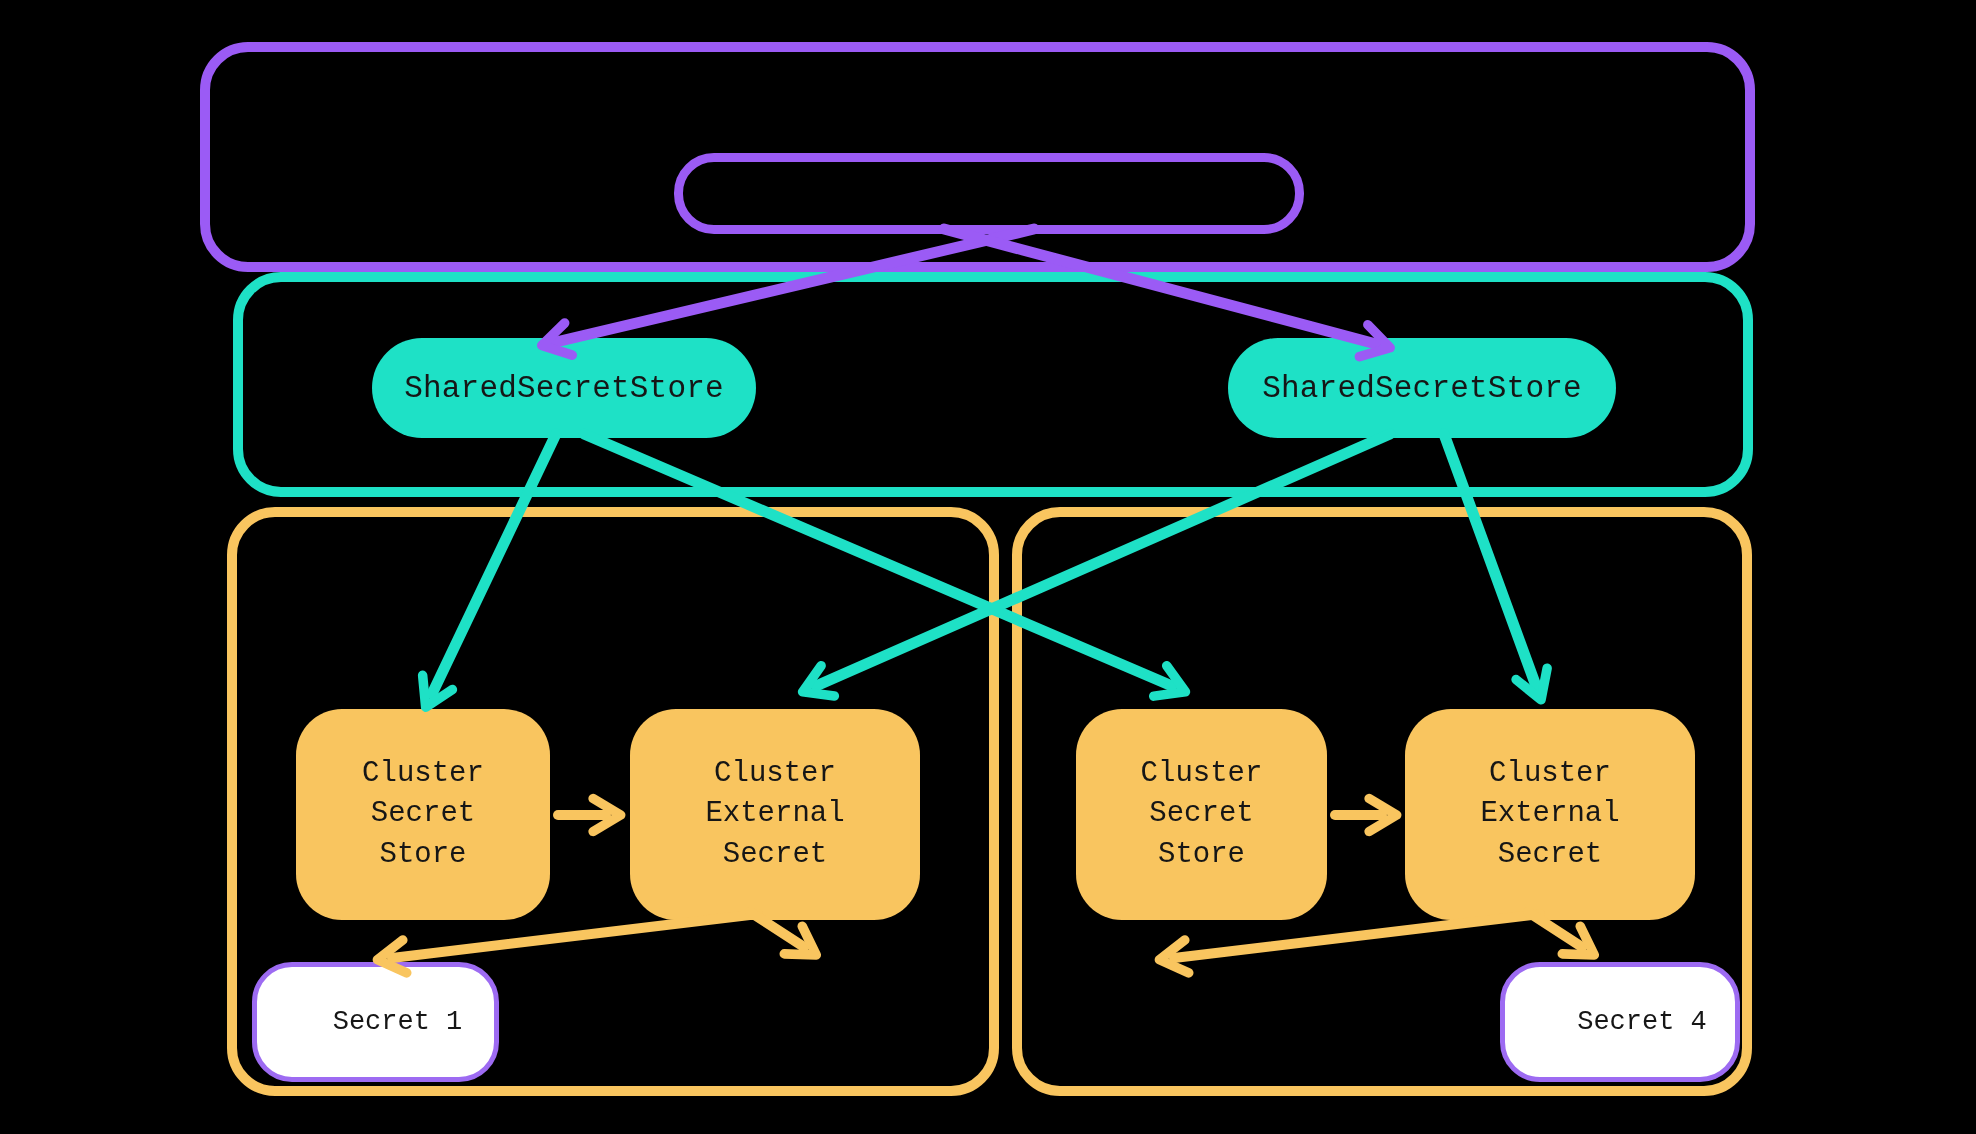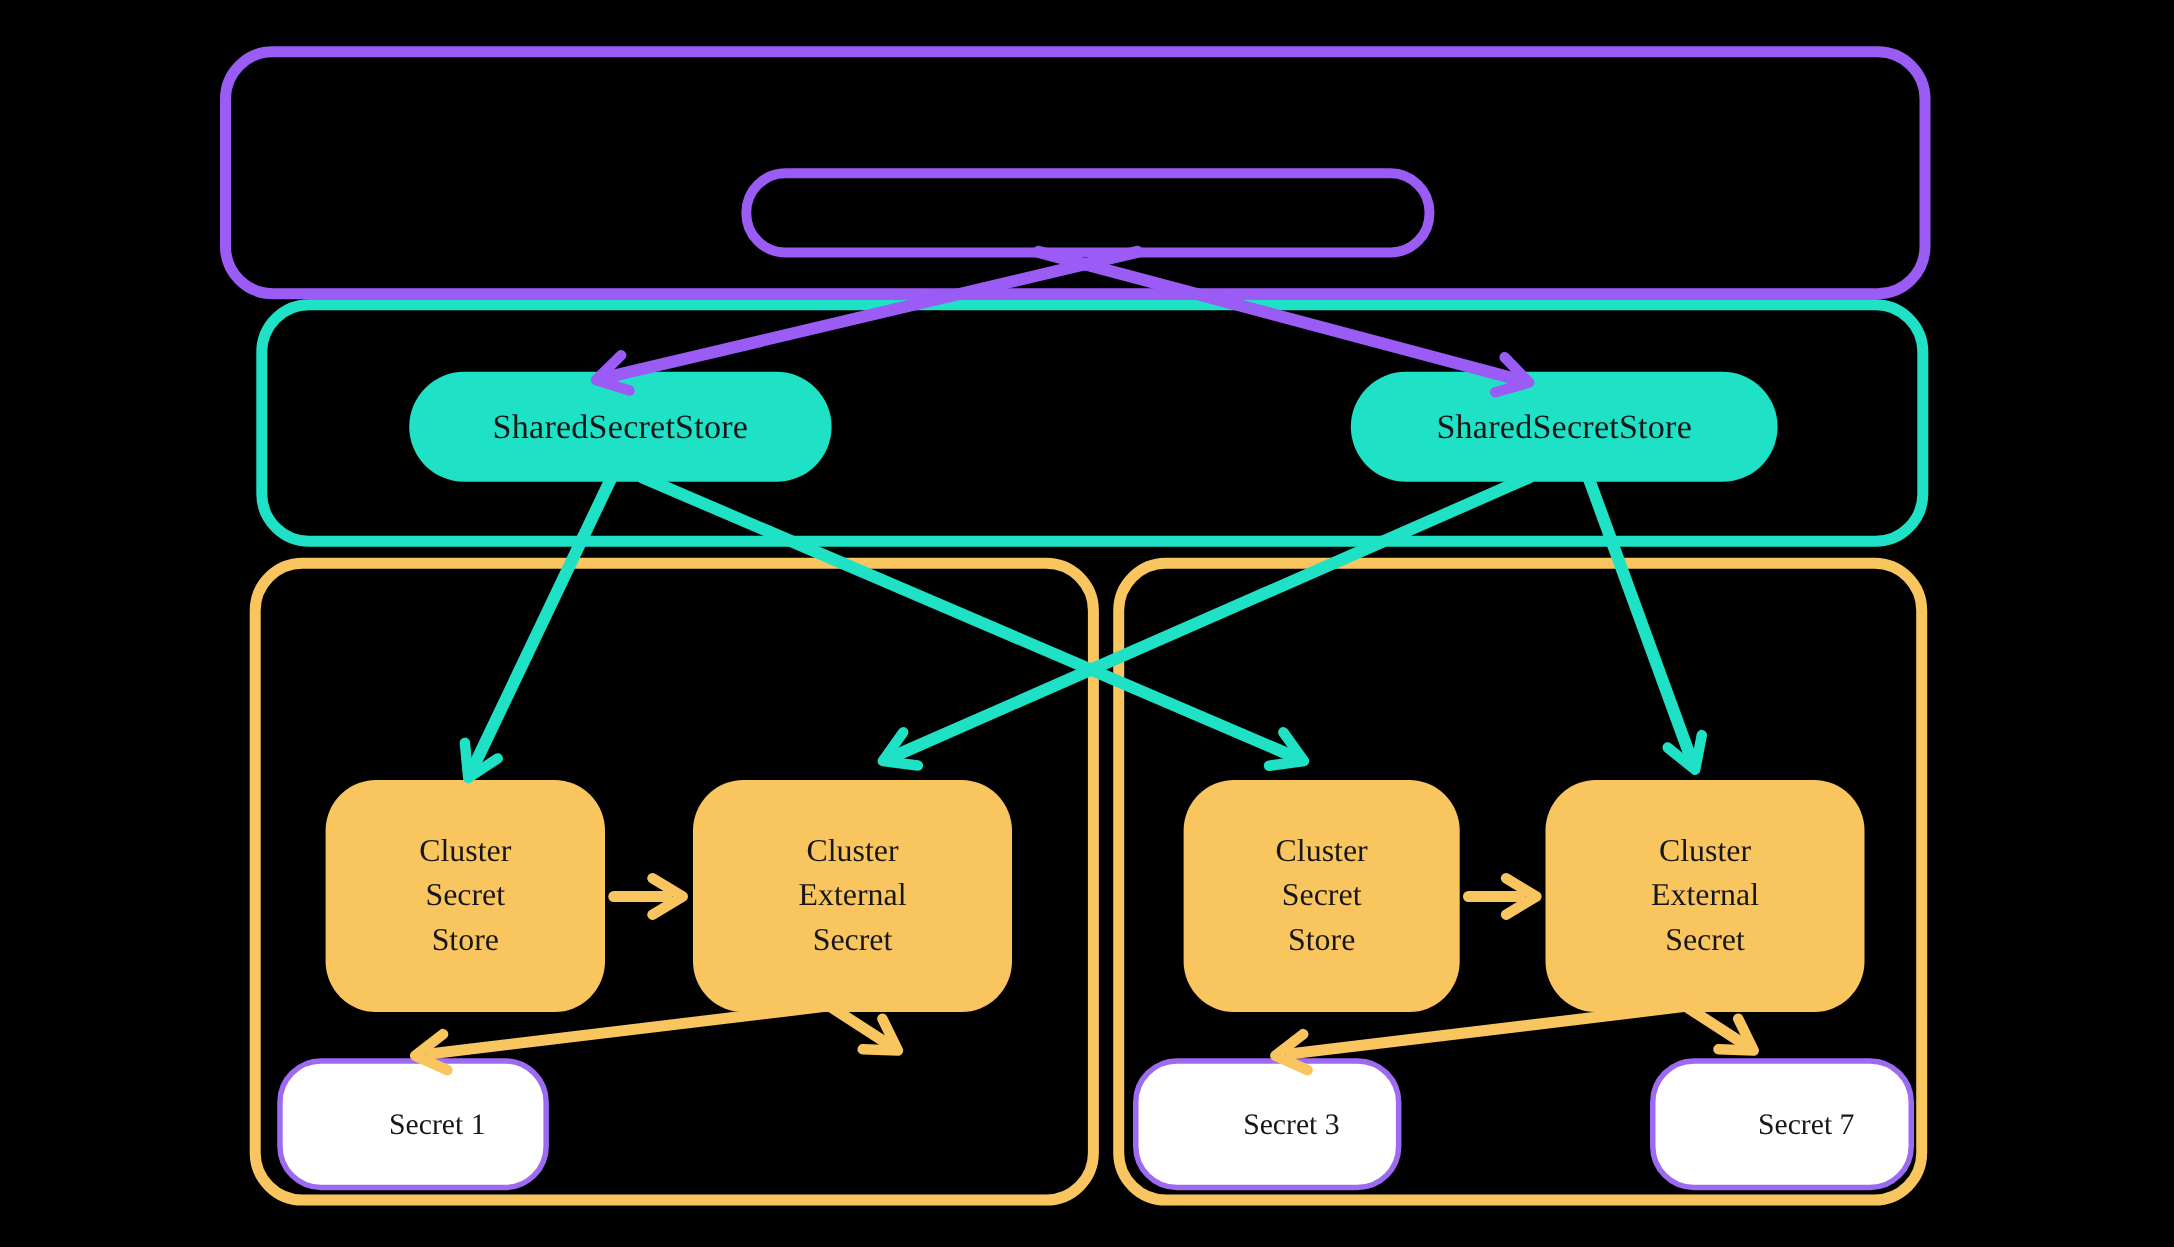--- a/index.html
+++ b/index.html
@@ -1,19 +1,19 @@
 <!DOCTYPE html>
 <html style="--purple: #9B5BF5; --pill-border: #9D6BF2; --teal: #1EE1C6; --yellow: #F9C55F; --text: #161616; --secret-fill: #FFFFFF; --background: #000000;"><head>
 <meta charset="utf-8">
 <style>
   html,body{margin:0;padding:0;background:#000;}
   .canvas{
     position:relative;width:1976px;height:1134px;overflow:hidden;
     background:var(--background,#000);
-    font-family:Liberation Serif, serif;
+    font-family:Liberation Mono, monospace;
     color:var(--text,#161616);
   }
   .abs{position:absolute;box-sizing:border-box;}
   
   .group-purple{border:10px solid var(--purple);border-radius:48px;background:transparent;}
   .inner-pill{border:9px solid var(--purple);border-radius:40px;background:transparent;}
   .group-teal{border:10px solid var(--teal);border-radius:48px;background:transparent;}
   .group-yellow{border:10px solid var(--yellow);border-radius:48px;background:transparent;}
   
   .sss-pill{
@@ -79,25 +79,22 @@
   </div>
   <div class="abs obox" style="left:1405px;top:709px;width:290px;height:211px;">
     <span>Cluster</span>
     <span>External</span>
     <span>Secret</span>
   </div>
 
   <div class="abs secret-pill" style="left:252px;top:962px;width:247px;height:120px;">
     <span>Secret 1</span>
   </div>
-  <div class="abs secret-pill" style="left:1030px;top:962px;width:244px;height:120px;">
-    <span>Secret 3</span>
-  </div>
   <div class="abs secret-pill" style="left:1500px;top:962px;width:240px;height:120px;">
-    <span>Secret 7</span>
+    <span>Secret 4</span>
   </div>
 
   <svg class="arrows" viewBox="0 0 1976 1134">
     <defs>
       <marker id="m-purple" viewBox="0 0 12 12" refX="6" refY="6" markerWidth="4" markerHeight="4" orient="auto">
         <path class="mk s-purple" d="M 2.5 1.5 L 10 6 L 2.5 10.5" stroke-width="2.6"></path>
       </marker>
       <marker id="m-teal" viewBox="0 0 12 12" refX="6" refY="6" markerWidth="4" markerHeight="4" orient="auto">
         <path class="mk s-teal" d="M 2.5 1.5 L 10 6 L 2.5 10.5" stroke-width="2.6"></path>
       </marker>

